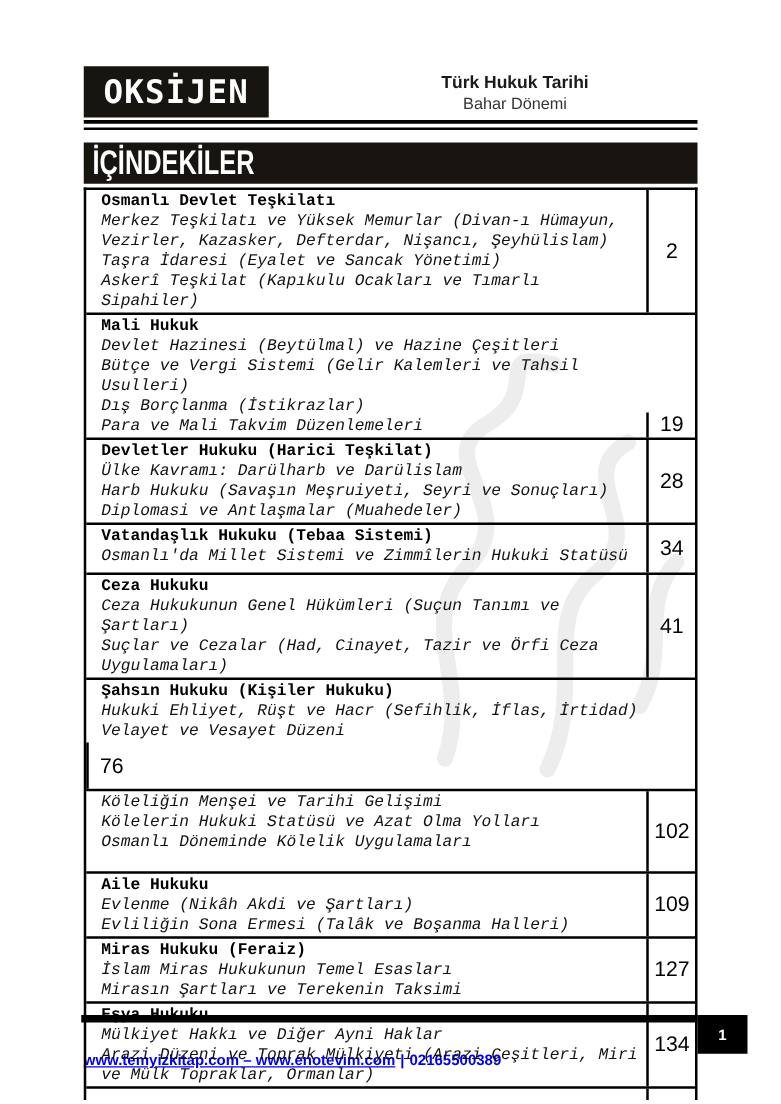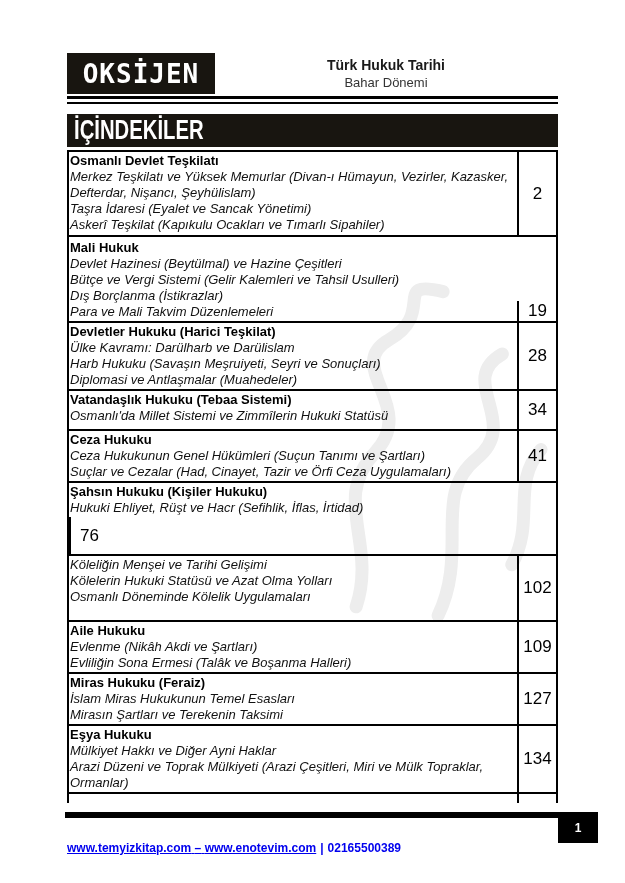--- a/index.html
+++ b/index.html
@@ -15,21 +15,21 @@
   .logo-box{
     position:absolute;left:67px;top:53px;width:148px;height:41px;
     background:var(--bar-black,#181510);
     display:flex;align-items:center;justify-content:center;
   }
   .logo-text{
     color:#fff;font-family:"DejaVu Sans Mono",monospace;
     font-weight:bold;font-size:26px;letter-spacing:1px;
   }
   .header-center{
-    position:absolute;left:215px;top:57px;width:342px;text-align:center;
+    position:absolute;left:215px;top:57px;width:342px;text-align:center;padding-left:26px;
   }
   .course-title{font-size:14px;font-weight:bold;color:#1a1a1a;}
   .course-term{font-size:13px;color:#333;margin-top:2px;}
   .double-rule{
     position:absolute;left:67px;top:96px;width:491px;height:3px;
     border-top:3px solid #000;border-bottom:2px solid #000;
   }
   
   .toc-title-bar{
     position:absolute;left:67px;top:114px;width:491px;height:33px;
@@ -55,21 +55,21 @@
   #rows-container .toc-row:nth-child(2){min-height:86px;align-items:flex-end;}
   #rows-container .toc-row:nth-child(3){min-height:65px;}
   #rows-container .toc-row:nth-child(4){min-height:40px;}
   #rows-container .toc-row:nth-child(5){min-height:52px;}
   #rows-container .toc-row:nth-child(6){min-height:52px;flex-direction:column;}
   #rows-container .toc-row:nth-child(7){min-height:66px;}
   #rows-container .toc-row:nth-child(8){min-height:51px;gap:12px;}
   #rows-container .toc-row:nth-child(9){min-height:51px;}
   #rows-container .toc-row:nth-child(10){min-height:67px;}
   .row-content{
-    flex:1;padding:1px 6px 1px 1px;min-width:0;
+    flex:1;padding:1px 6px 1px 12px;min-width:0;font-family:Liberation Mono, monospace;
   }
   .toc-row-title{
     font-weight:bold;font-size:13px;line-height:16px;color:#000;
   }
   .toc-line{
     font-style:italic;font-size:13px;line-height:16px;color:#111;
   }
   .row-page{
     width:37px;flex:0 0 37px;border-left:2px solid #000;
     display:flex;align-items:center;justify-content:center;
@@ -187,20 +187,21 @@
             </div>
     </div>
     <div class="row-page">41</div>
   </div>
 
   <div class="toc-row">
     <div class="row-content">
       <div class="toc-row-title">Şahsın Hukuku (Kişiler Hukuku)</div>
       <div>
               <div class="toc-line">Hukuki Ehliyet, Rüşt ve Hacr (Sefihlik, İflas, İrtidad)</div>
+              <div class="toc-line">Velayet ve Vesayet Düzeni</div>
             </div>
     </div>
     <div class="row-page">76</div>
   </div>
 
   <div class="toc-row">
     <div class="row-content">
       <div>
               <div class="toc-line">Köleliğin Menşei ve Tarihi Gelişimi</div>
               <div class="toc-line">Kölelerin Hukuki Statüsü ve Azat Olma Yolları</div>

